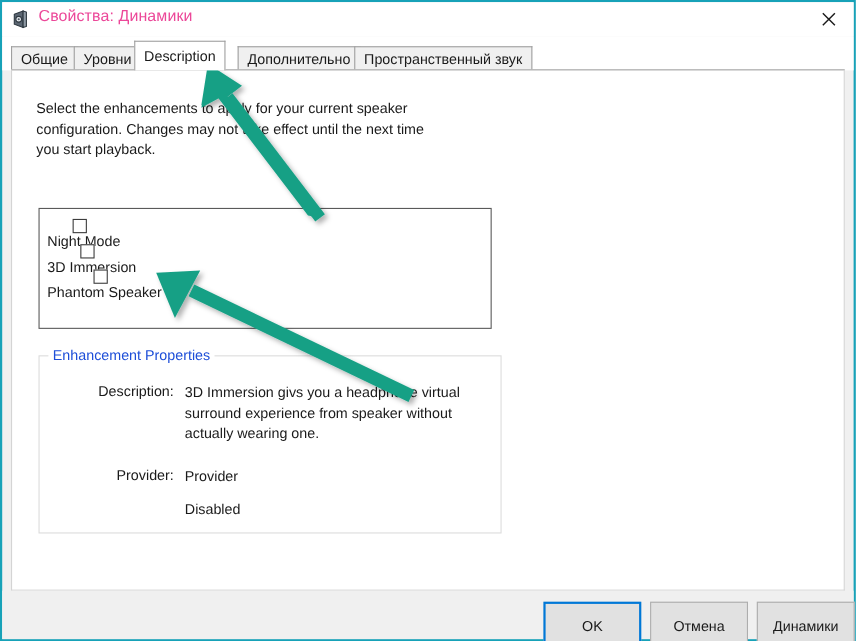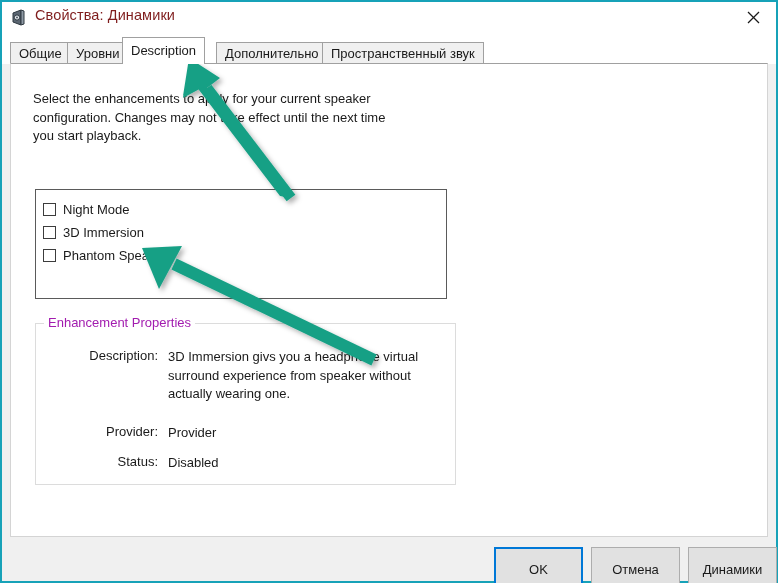--- a/index.html
+++ b/index.html
@@ -37,21 +37,21 @@
   }
   #app-icon {
     position: absolute;
     left: 8px; top: 7px;
     width: 17px; height: 17px;
   }
   #title-text {
     position: absolute;
     left: 33px; top: 5px;
     font-size: 14.5px;
-    color: #7f1d1d;
+    color: #ec4899;
     white-space: nowrap;
     letter-spacing: 0.1px;
   }
   #close-button {
     position: absolute;
     right: 0; top: 0;
     width: 46px;
     height: 31px;
     display: flex;
     align-items: center;
@@ -123,20 +123,21 @@
     background: #ffffff;
     border: 1px solid #5a5a5a;
   }
   .enh-row {
     position: absolute;
     left: 7px;
     height: 20px;
     display: flex;
     align-items: center;
     cursor: default;
+    flex-direction: column;
   }
   .cb {
     width: 13px;
     height: 13px;
     box-sizing: border-box;
     border: 1px solid #3c3c3c;
     background: #ffffff;
     margin-right: 7px;
     flex: 0 0 auto;
   }
@@ -154,21 +155,21 @@
     height: 162px;
     box-sizing: border-box;
     border: 1px solid #dcdcdc;
   }
   #props-legend {
     position: absolute;
     left: 8px; top: -9px;
     background: #ffffff;
     padding: 0 4px;
     font-size: 13px;
-    color: #a21caf;
+    color: #1d4ed8;
     white-space: nowrap;
   }
   .prop-label {
     position: absolute;
     width: 122px;
     text-align: right;
     font-size: 13px;
     color: #1a1a1a;
     white-space: nowrap;
   }
@@ -269,21 +270,20 @@
 
     <div id="props">
       <div id="props-legend">Enhancement Properties</div>
 
       <div class="prop-label" style="left:0px; top:24px;">Description:</div>
       <div class="prop-value" id="desc-value" style="top:24px;">3D Immersion givs you a headphone virtual surround experience from speaker without actually wearing one.</div>
 
       <div class="prop-label" style="left:0px; top:100px;">Provider:</div>
       <div class="prop-value" style="top:100px;">Provider</div>
 
-      <div class="prop-label" style="left:0px; top:130px;">Status:</div>
       <div class="prop-value" style="top:130px;">Disabled</div>
     </div>
 
   </div>
 
   <div id="footer">
     <div class="btn default" style="left:492px; width:89px;">OK</div>
     <div class="btn" style="left:589px; width:89px;">Отмена</div>
     <div class="btn" style="left:686px; width:89px;">Динамики</div>
   </div>

